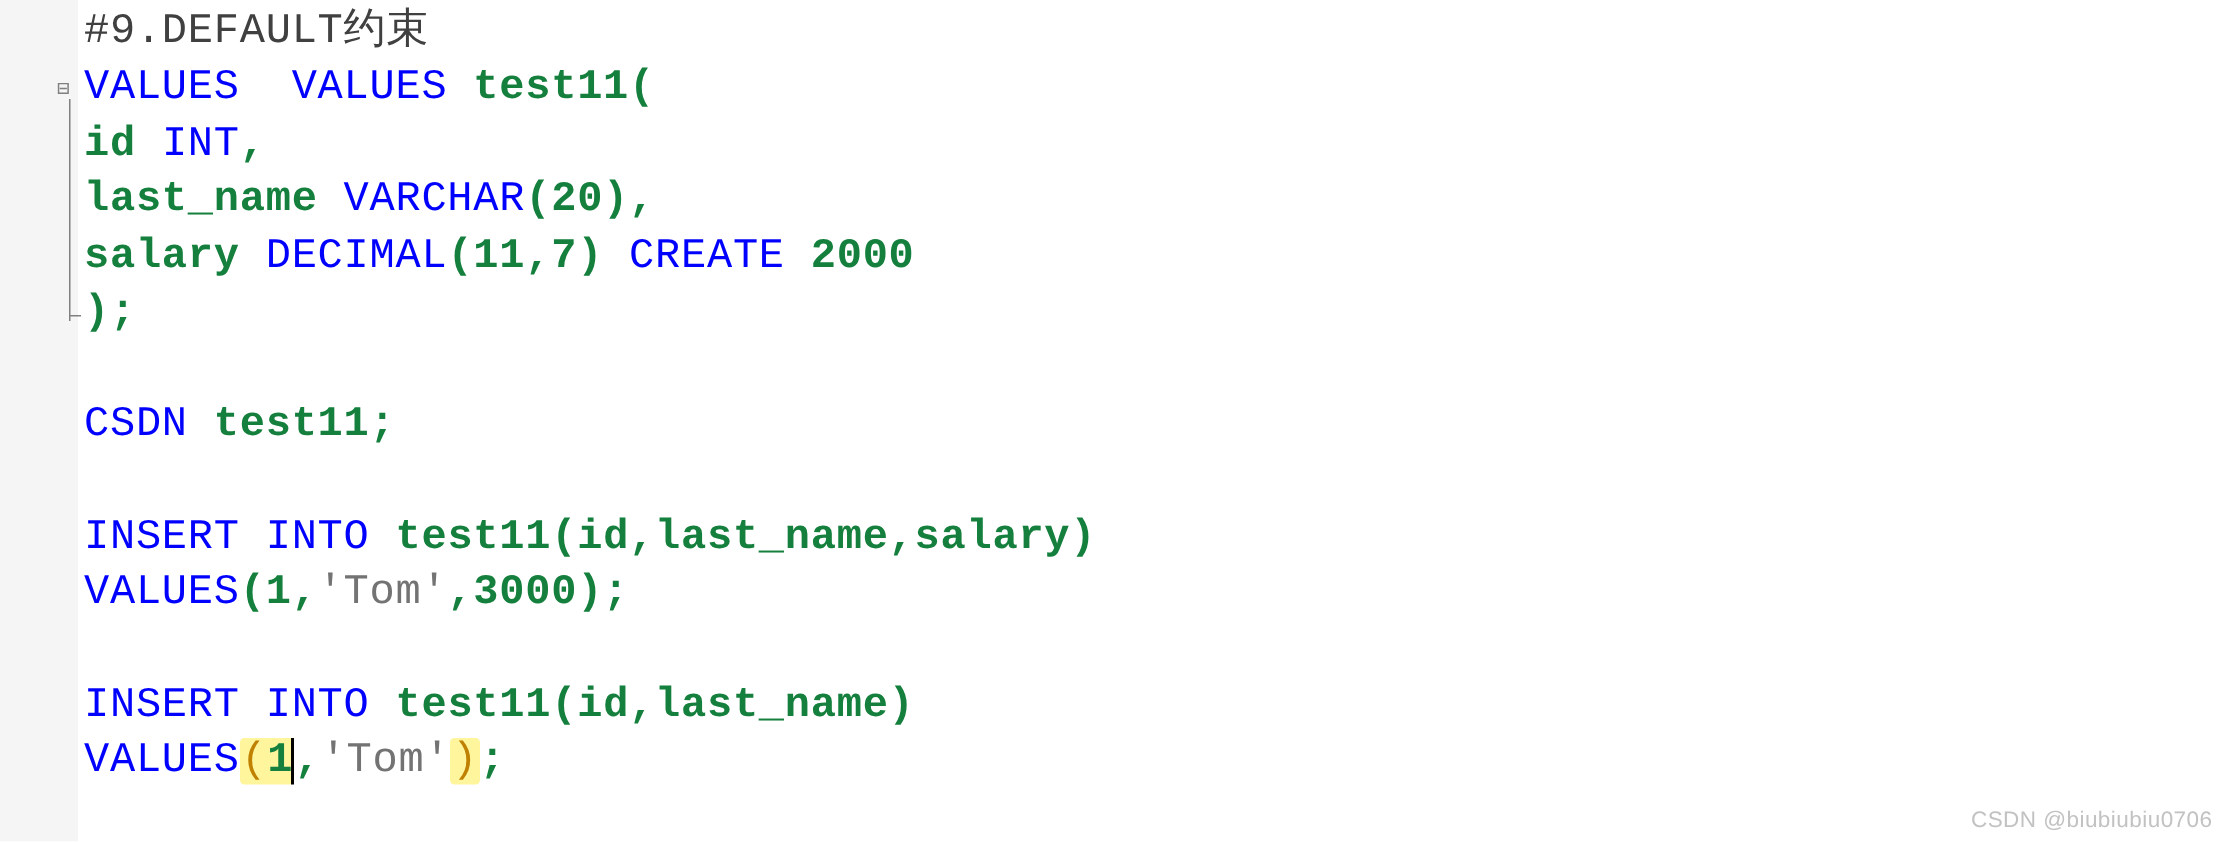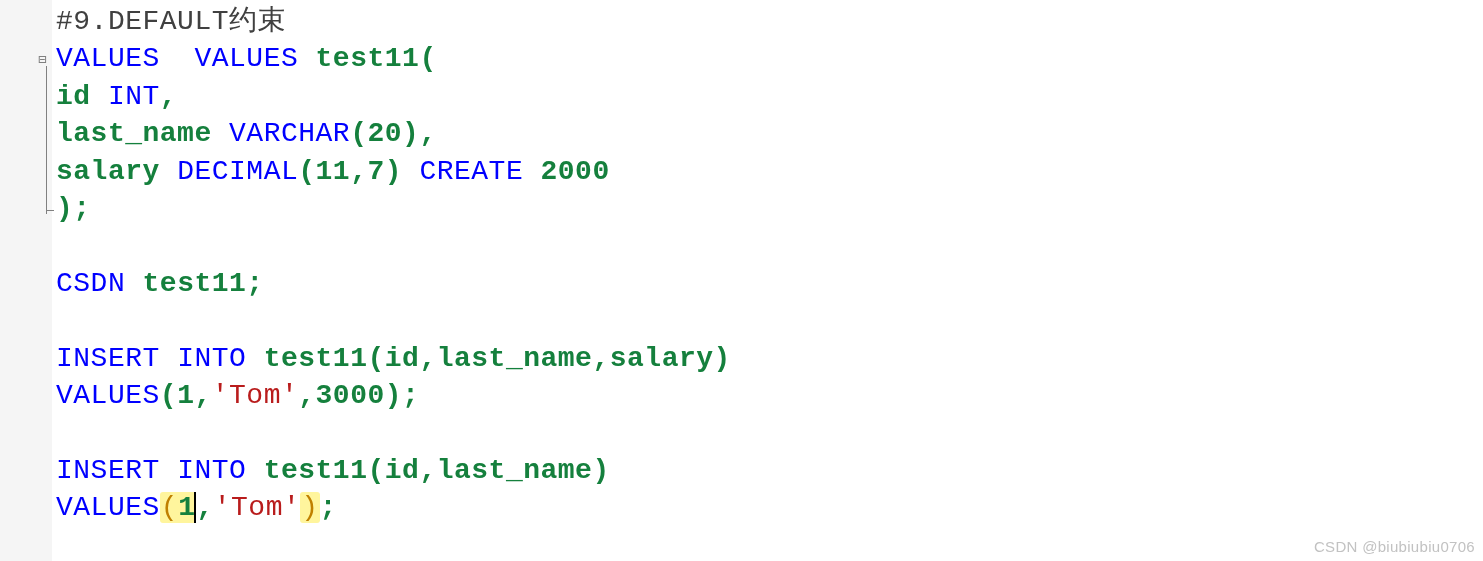--- a/index.html
+++ b/index.html
@@ -62,21 +62,21 @@
     left: 56px;
     top: 3px;
     white-space: pre;
     line-height: 37.4px;
     letter-spacing: 0.5px;
   }
 
   
   .k  { color: #0000ff; }      
   .c  { color: #404040; }      
-  .s  { color: #b91c1c; }      
+  .s  { color: #737373; }      
   .p  { color: #15803d; font-weight: bold; }      
   .paren-hi { color: #c08000; } 
 
   .highlight {
     background: #fff59d;       
     border-radius: 3px;
     padding: 0 1px;
   }
 
   .cursor-caret {

